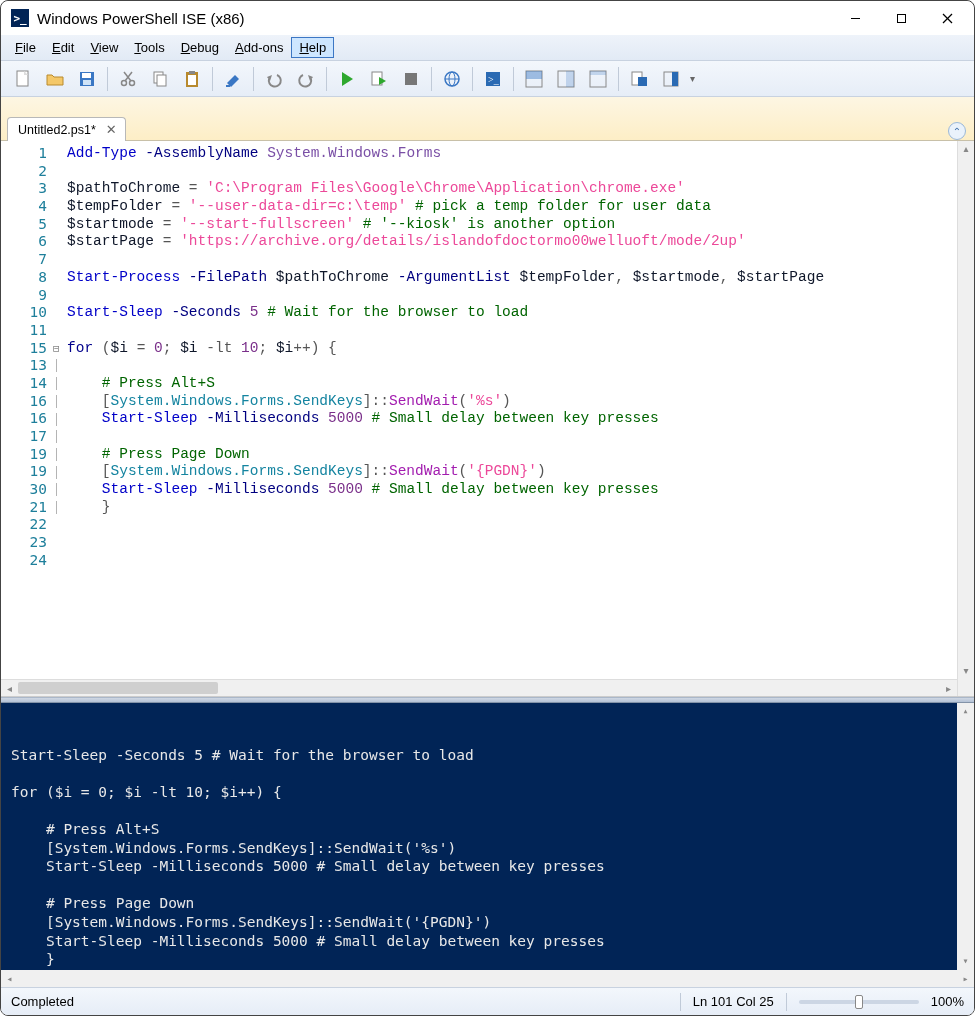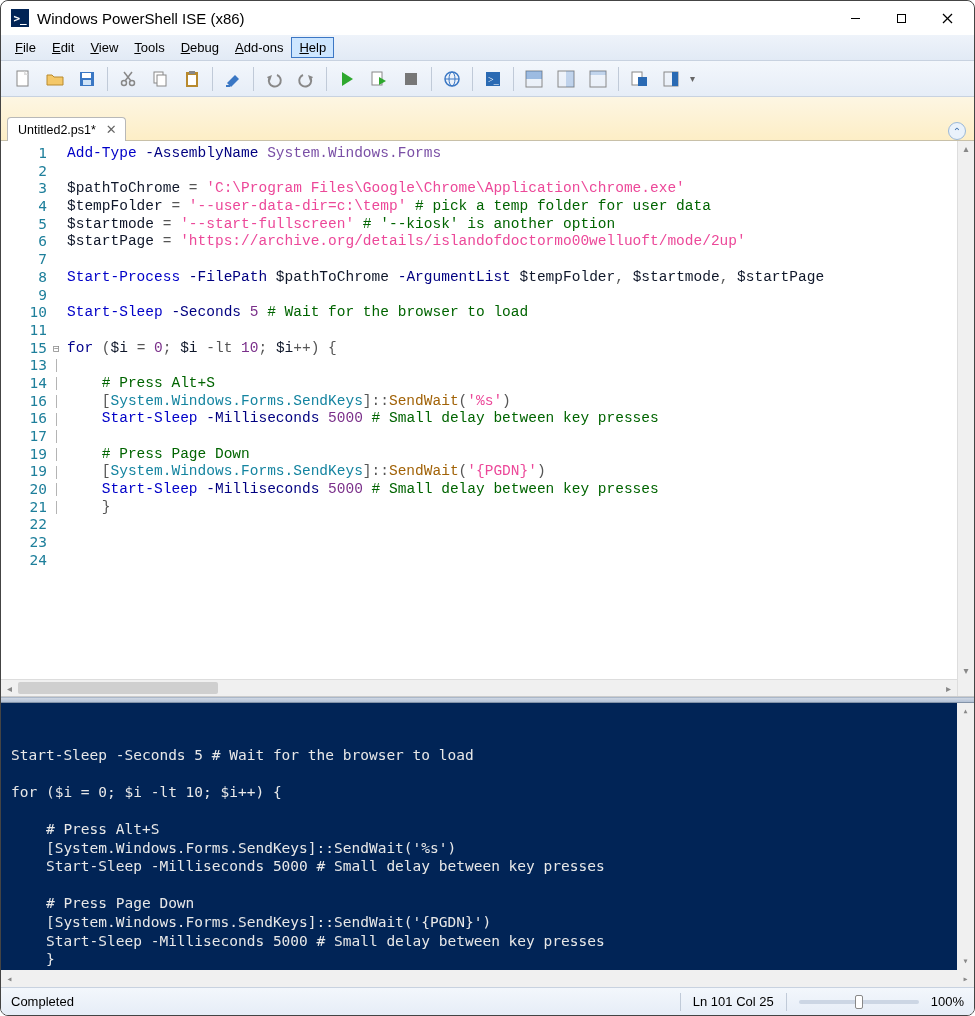--- a/index.html
+++ b/index.html
@@ -176,21 +176,21 @@
   .c-cmd  { color: #0000c8; }
   .c-param{ color: #000080; }
   .c-type { color: #1484a0; text-align: center; }
   .c-type2{ color: #7a4fa6; }
   .c-str  { color: #ec4899; }
   .c-var  { color: #0f172a; }
   .c-op   { color: #555; }
   .c-kw   { color: #00008b; margin-top: 7px; }
   .c-num  { color: #7a2f8a; }
   .c-cmt  { color: #006400; }
-  .c-meth { color: #a16207; }
+  .c-meth { color: #a21caf; }
 
   .splitter {
     height: 6px;
     background: linear-gradient(#cfd7e3, #b4c2d6);
     border-top: 1px solid #aab7c9;
     border-bottom: 1px solid #8393a8;
   }
 
   .console {
     flex: 1;
@@ -421,21 +421,21 @@
       <div>10</div>
       <div>11</div>
       <div>15</div>
       <div>13</div>
       <div>14</div>
       <div>16</div>
       <div>16</div>
       <div>17</div>
       <div>19</div>
       <div>19</div>
-      <div>20</div>
+      <div>30</div>
       <div>21</div>
       <div>22</div>
       <div>23</div>
       <div>24</div>
     </div>
   <div class="fold-gutter" id="foldg">
       <div>&nbsp;</div>
       <div>&nbsp;</div>
       <div>&nbsp;</div>
       <div>&nbsp;</div>

